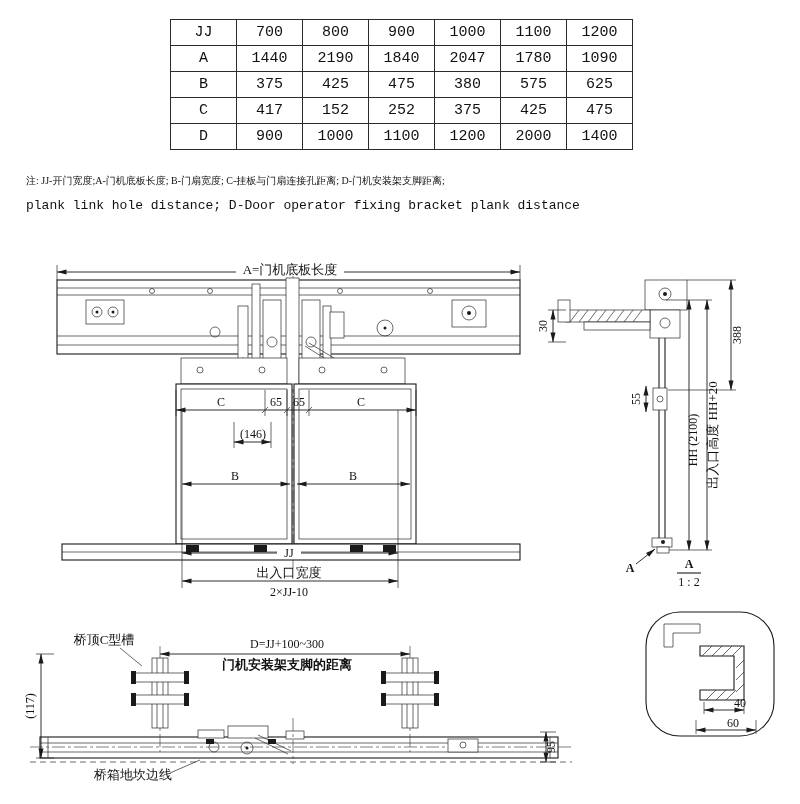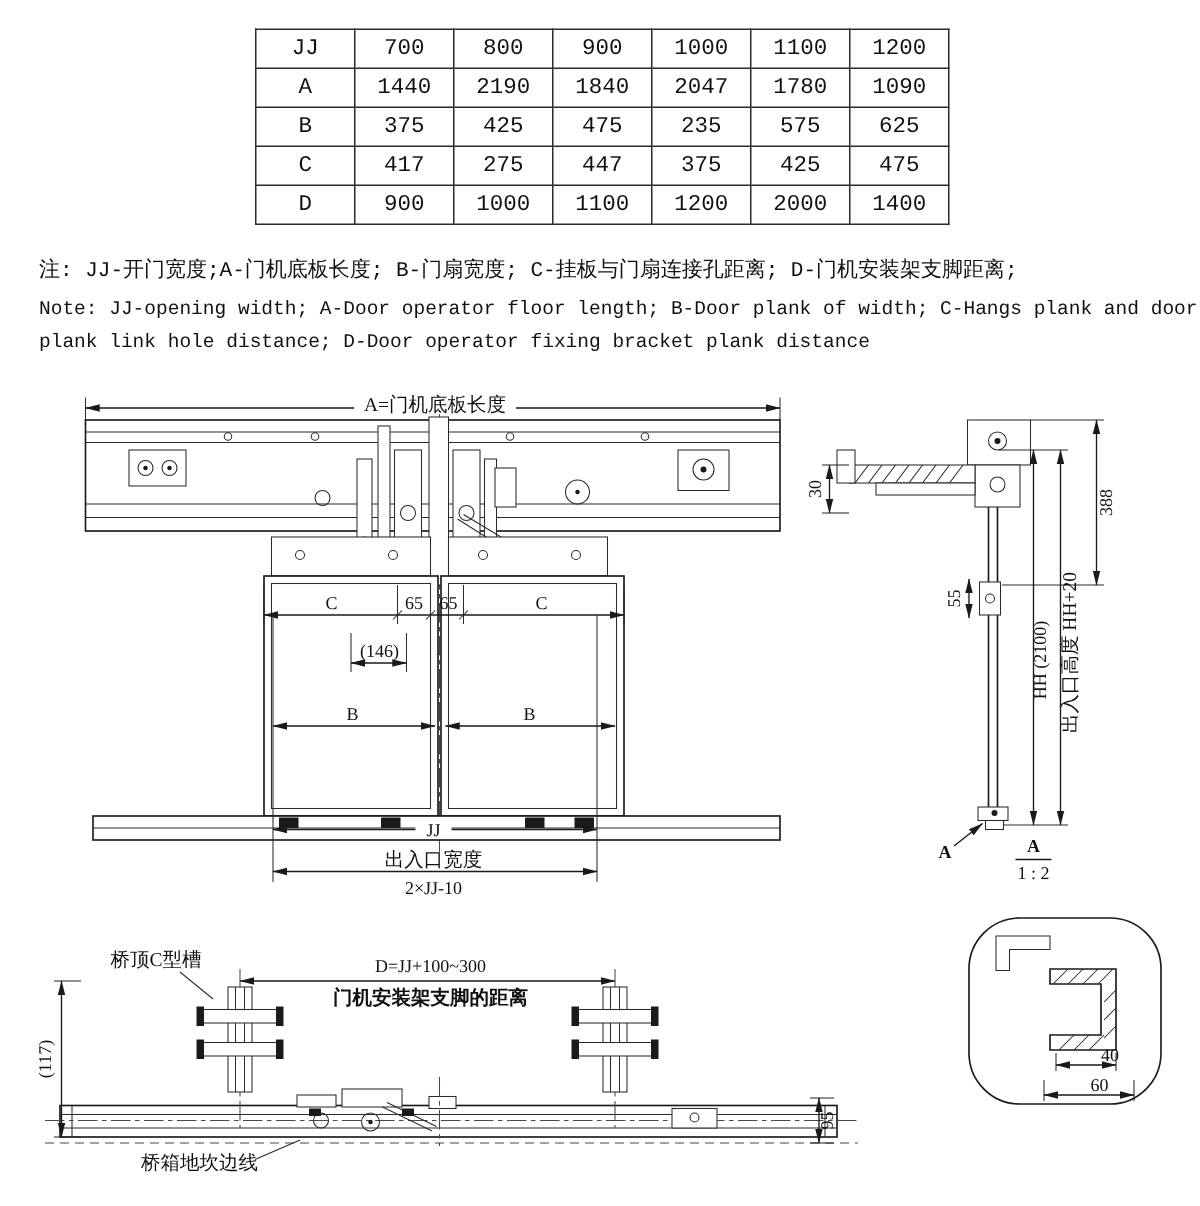--- a/index.html
+++ b/index.html
@@ -11,21 +11,21 @@
     font-family: "Liberation Mono", monospace;
   }
   .dim-table { position: absolute; left: 170px; top: 19px; border-collapse: collapse; }
   .dim-table td {
     border: 1px solid #2b2b2b; width: 66px; height: 26px;
     text-align: center; vertical-align: middle;
     font-size: 15px; font-family: "Liberation Mono", monospace; padding: 0 2px;
   }
   .notes { position: absolute; left: 26px; top: 170px; width: 770px; font-size: 13px; line-height: 22px; }
   .notes div { white-space: nowrap; }
-  .notes .cn { margin-bottom: 3px; font-size: 14px; }
+  .notes .cn { margin-bottom: 3px; font-size: 10px; font-family: Liberation Serif, serif; }
   
   .dl   { stroke: #1a1a1a; stroke-width: 1.1; fill: none; }
   .thin { stroke: #2a2a2a; stroke-width: 0.7; fill: none; }
   .cl   { stroke: #484848; stroke-width: 0.7; stroke-dasharray: 13 3 3 3; fill: none; }
   .dash { stroke: #484848; stroke-width: 0.8; stroke-dasharray: 6 4; fill: none; }
   .dim  { stroke: #1a1a1a; stroke-width: 0.9; fill: none; }
   .filld { fill: #1a1a1a; stroke: none; }
   .wfill { fill: #ffffff; }
   text.t  { fill: #111; font-family: "Liberation Serif", serif; font-size: 12px; stroke: none; }
   text.tc { fill: #111; font-family: "Liberation Serif", serif; font-size: 13px; stroke: none; }
@@ -51,48 +51,47 @@
       <td>1840</td>
       <td>2047</td>
       <td>1780</td>
       <td>1090</td>
     </tr>
     <tr>
       <td>B</td>
       <td>375</td>
       <td>425</td>
       <td>475</td>
-      <td>235</td>
+      <td>380</td>
       <td>575</td>
       <td>625</td>
     </tr>
     <tr>
       <td>C</td>
       <td>417</td>
-      <td>275</td>
-      <td>447</td>
+      <td>152</td>
+      <td>252</td>
       <td>375</td>
       <td>425</td>
       <td>475</td>
     </tr>
     <tr>
       <td>D</td>
       <td>900</td>
       <td>1000</td>
       <td>1100</td>
       <td>1200</td>
       <td>2000</td>
       <td>1400</td>
     </tr>
   </tbody>
 </table>
 
 <div class="notes">
   <div class="cn">注: JJ-开门宽度;A-门机底板长度; B-门扇宽度; C-挂板与门扇连接孔距离; D-门机安装架支脚距离;</div>
-  <div>Note: JJ-opening width; A-Door operator floor length; B-Door plank of width; C-Hangs plank and door</div>
   <div>plank link hole distance; D-Door operator fixing bracket plank distance</div>
 </div>
 
 <svg width="800" height="554" viewBox="0 0 800 554" style="position:absolute;left:0;top:250px;">
   <defs>
     <marker id="arr" viewBox="0 0 10 6" refX="9.6" refY="3" markerWidth="11" markerHeight="6.6" orient="auto-start-reverse">
       <path d="M10,3 L0,0.45 L0,5.55 Z" fill="#1a1a1a"></path>
     </marker>
   </defs>
 

